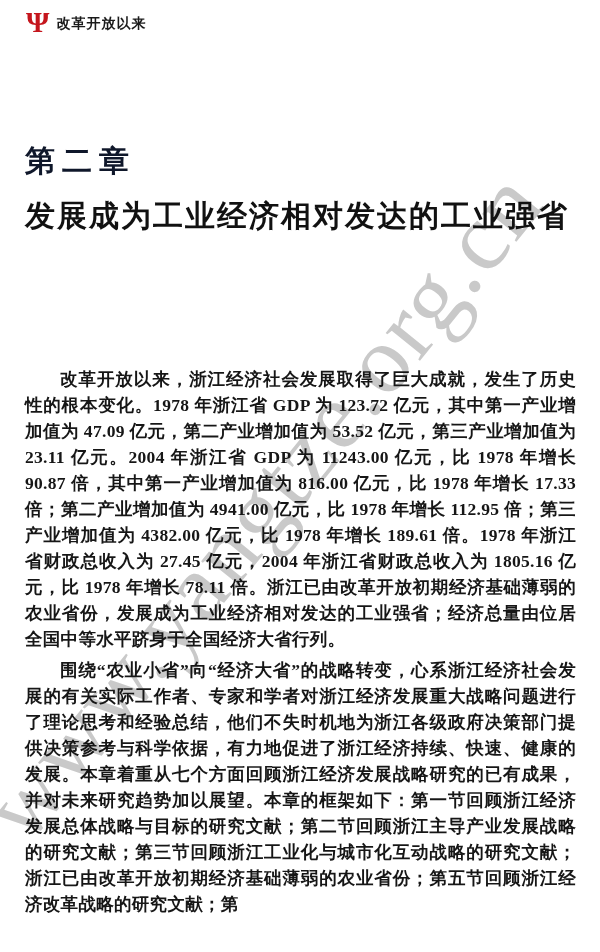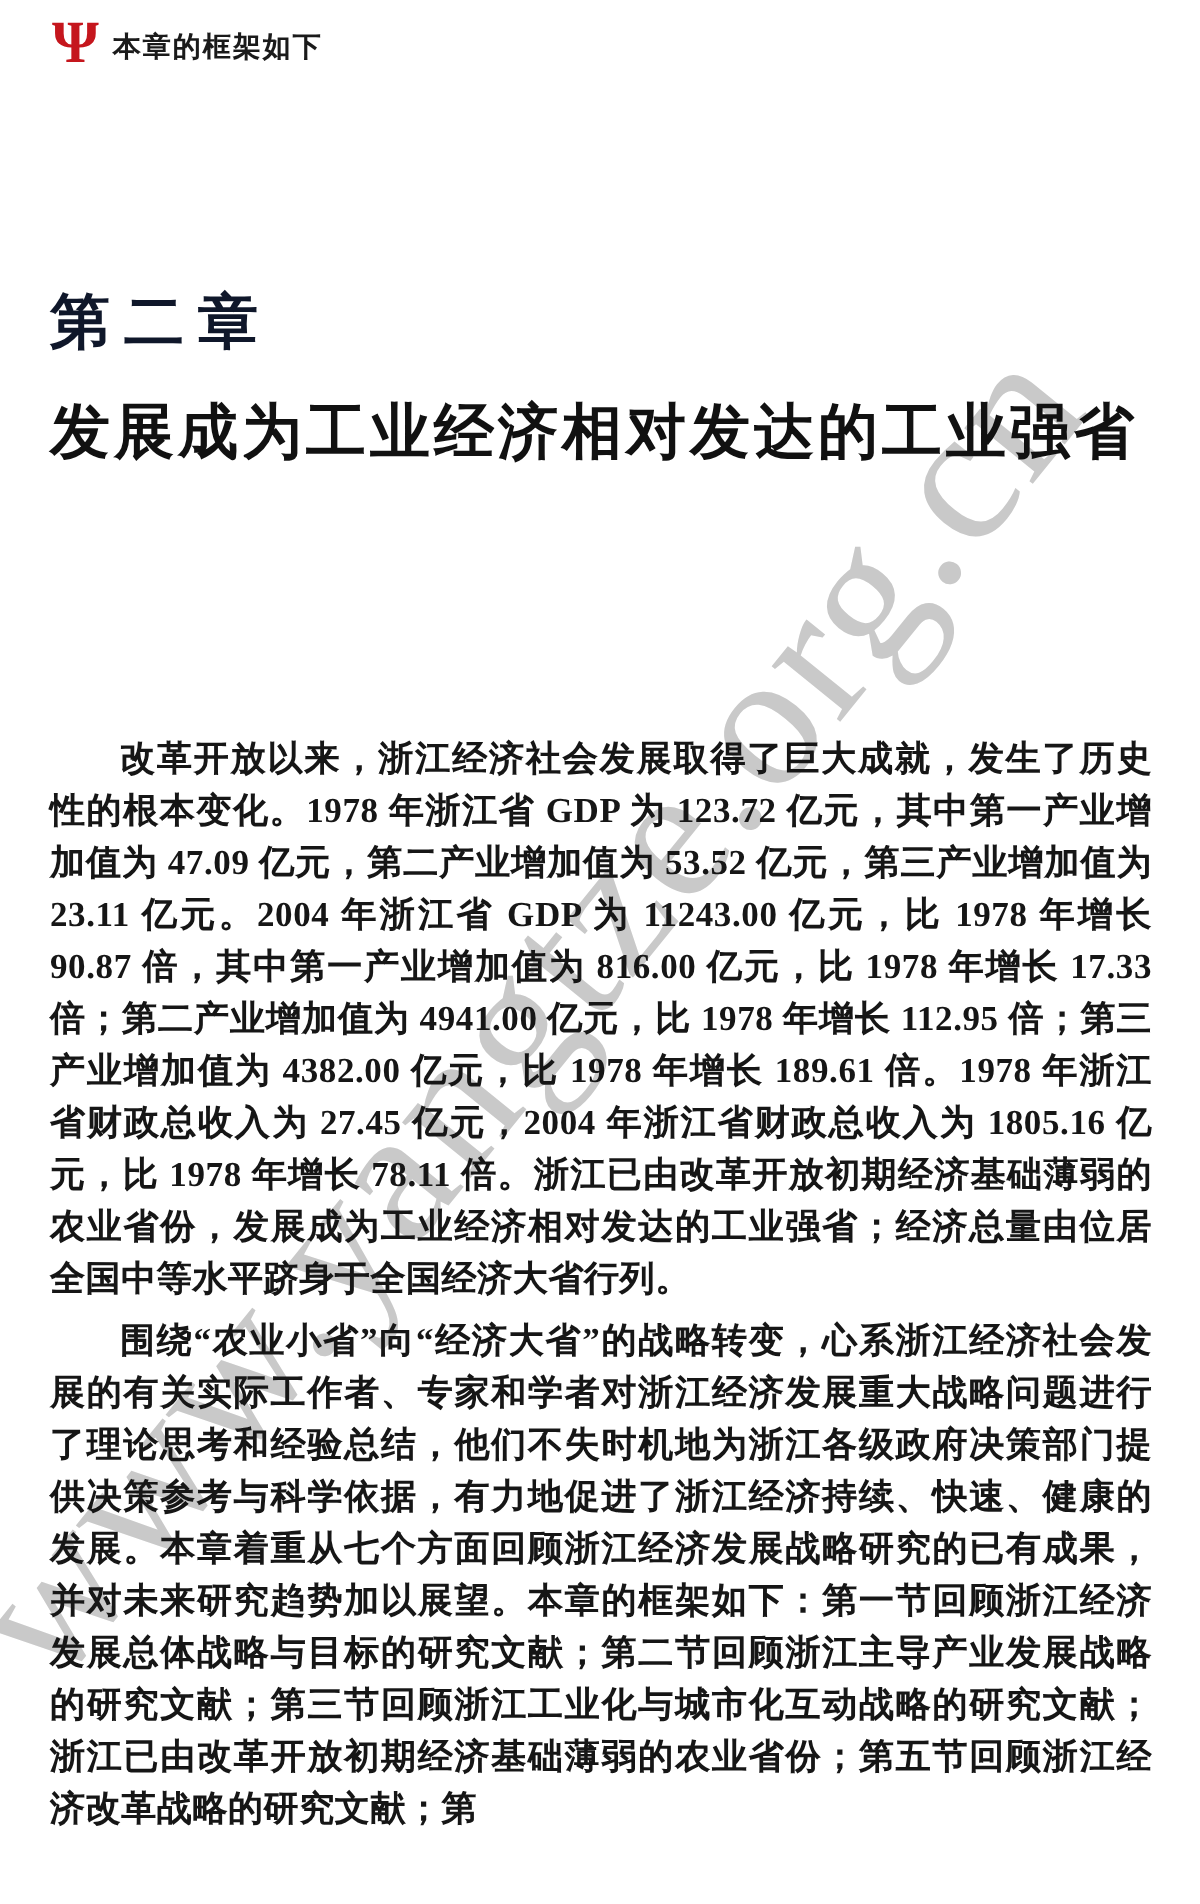--- a/index.html
+++ b/index.html
@@ -100,21 +100,21 @@
   }
   .content p + p { margin-top: 5px; }
 </style>
 </head>
 <body>
 
 <div class="watermark" style="color: rgb(201, 201, 201);">www.yangtze.org.cn</div>
 
 <div class="logo-row">
   <span class="logo-glyph" style="color: rgb(197, 22, 29);">Ψ</span>
-  <span class="logo-name">本章的框架如下</span>
+  <span class="logo-name">改革开放以来</span>
 </div>
 
 <div class="chapter-number">第二章</div>
 <div class="chapter-title">发展成为工业经济相对发达的工业强省</div>
 
 <div class="content">
   <p>改革开放以来，浙江经济社会发展取得了巨大成就，发生了历史性的根本变化。1978 年浙江省 GDP 为 123.72 亿元，其中第一产业增加值为 47.09 亿元，第二产业增加值为 53.52 亿元，第三产业增加值为 23.11 亿元。2004 年浙江省 GDP 为 11243.00 亿元，比 1978 年增长 90.87 倍，其中第一产业增加值为 816.00 亿元，比 1978 年增长 17.33 倍；第二产业增加值为 4941.00 亿元，比 1978 年增长 112.95 倍；第三产业增加值为 4382.00 亿元，比 1978 年增长 189.61 倍。1978 年浙江省财政总收入为 27.45 亿元，2004 年浙江省财政总收入为 1805.16 亿元，比 1978 年增长 78.11 倍。浙江已由改革开放初期经济基础薄弱的农业省份，发展成为工业经济相对发达的工业强省；经济总量由位居全国中等水平跻身于全国经济大省行列。</p>
   <p>围绕“农业小省”向“经济大省”的战略转变，心系浙江经济社会发展的有关实际工作者、专家和学者对浙江经济发展重大战略问题进行了理论思考和经验总结，他们不失时机地为浙江各级政府决策部门提供决策参考与科学依据，有力地促进了浙江经济持续、快速、健康的发展。本章着重从七个方面回顾浙江经济发展战略研究的已有成果，并对未来研究趋势加以展望。本章的框架如下：第一节回顾浙江经济发展总体战略与目标的研究文献；第二节回顾浙江主导产业发展战略的研究文献；第三节回顾浙江工业化与城市化互动战略的研究文献；浙江已由改革开放初期经济基础薄弱的农业省份；第五节回顾浙江经济改革战略的研究文献；第</p>
 </div>
 

